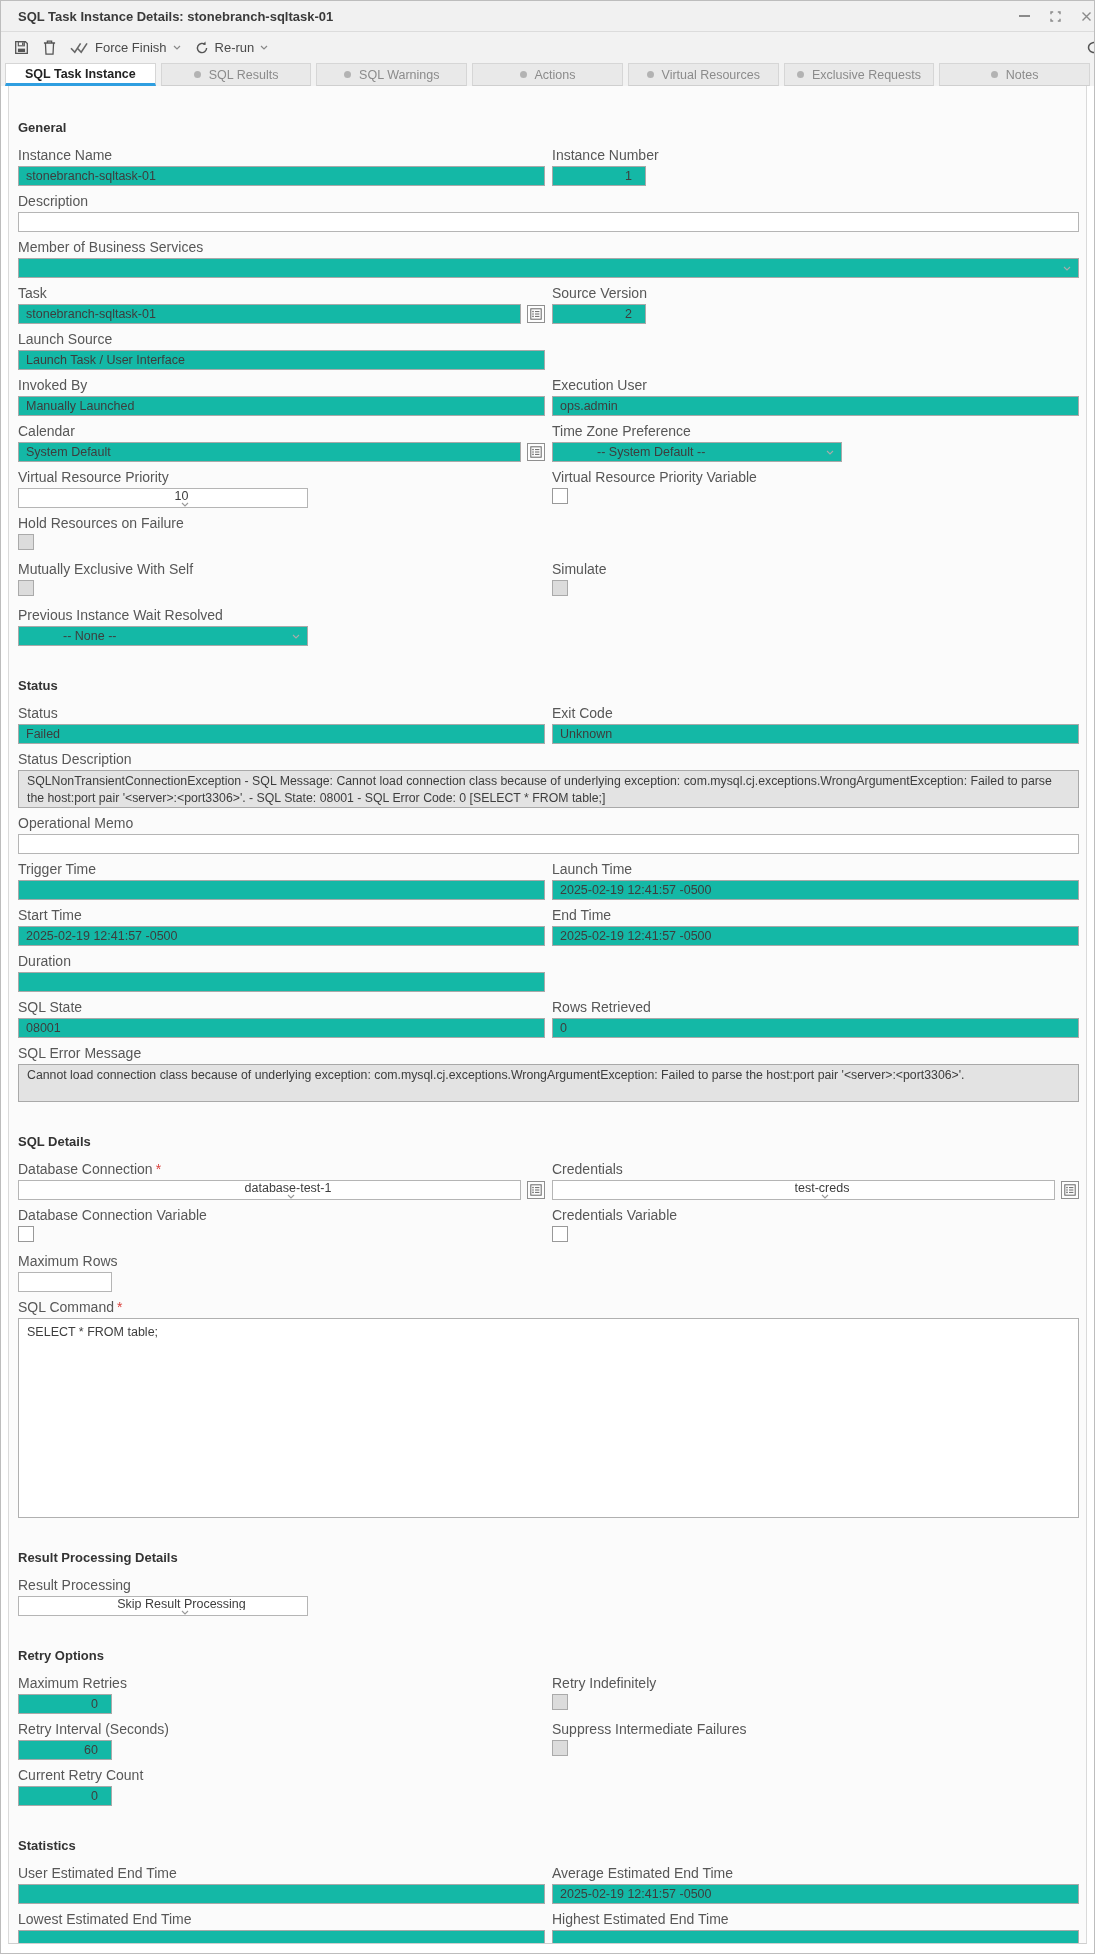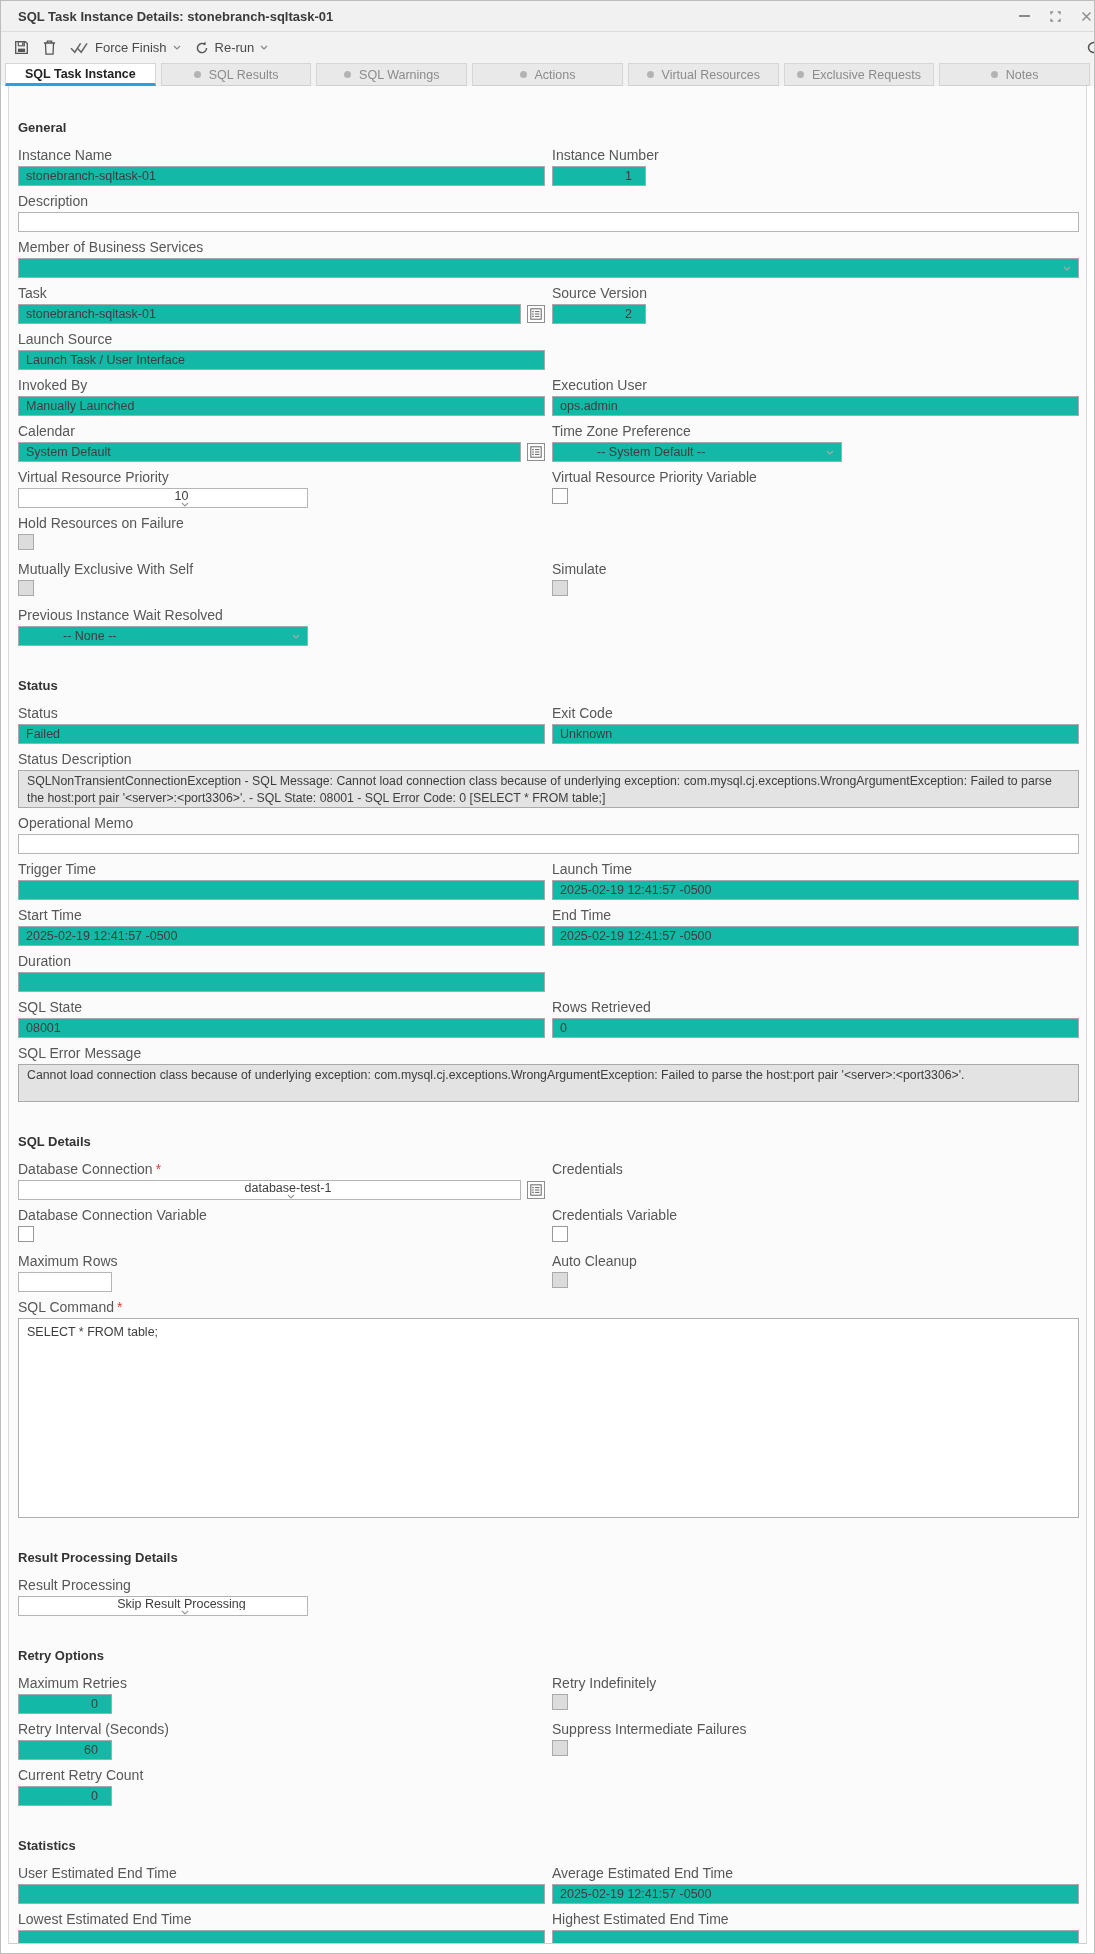--- a/index.html
+++ b/index.html
@@ -340,36 +340,51 @@
                   <circle cx="3" cy="3.6" r="0.8" fill="#666"></circle>
                   <circle cx="3" cy="6" r="0.8" fill="#666"></circle>
                   <circle cx="3" cy="8.4" r="0.8" fill="#666"></circle>
                   <path d="M5 3.6h4.4M5 6h4.4M5 8.4h4.4" stroke="#666" stroke-width="1"></path>
                 </svg>
           </div>
         </div>
       </div>
       <div class="cell c2">
         <div class="lbl">Credentials</div>
+        <div class="fldrow">
+          <div class="fld wh sel">
+            <span class="val">test-creds</span>
+            <span class="chev">
+                  <svg width="8" height="5" viewBox="0 0 8 5">
+                    <path d="M1 1l3 3 3-3" stroke="#999" stroke-width="1.1" fill="none"></path>
+                  </svg>
+                </span>
+          </div>
+          <div class="iconbtn">
+            <svg width="12" height="12" viewBox="0 0 12 12">
+                  <rect x="0.8" y="0.8" width="10.4" height="10.4" fill="none" stroke="#666" stroke-width="1"></rect>
+                  <circle cx="3" cy="3.6" r="0.8" fill="#666"></circle>
+                  <circle cx="3" cy="6" r="0.8" fill="#666"></circle>
+                  <circle cx="3" cy="8.4" r="0.8" fill="#666"></circle>
+                  <path d="M5 3.6h4.4M5 6h4.4M5 8.4h4.4" stroke="#666" stroke-width="1"></path>
+                </svg>
+          </div>
+        </div>
       </div>
       <div class="cell c1">
         <div class="lbl">Database Connection Variable</div>
         <div class="cb"></div>
       </div>
       <div class="cell c2">
         <div class="lbl">Credentials Variable</div>
         <div class="cb"></div>
       </div>
       <div class="cell c1">
         <div class="lbl">Maximum Rows</div>
         <div class="fld wh num"></div>
-      </div>
-      <div class="cell c2">
-        <div class="lbl">Auto Cleanup</div>
-        <div class="cb dis"></div>
       </div>
       <div class="cell full">
         <div class="lbl"><span>SQL Command</span><span class="req">*</span></div>
         <div class="ta">SELECT * FROM table;</div>
       </div>
     </div>
 
     <div class="sec-h">Result Processing Details</div>
     <div class="grid">
       <div class="cell c1">

